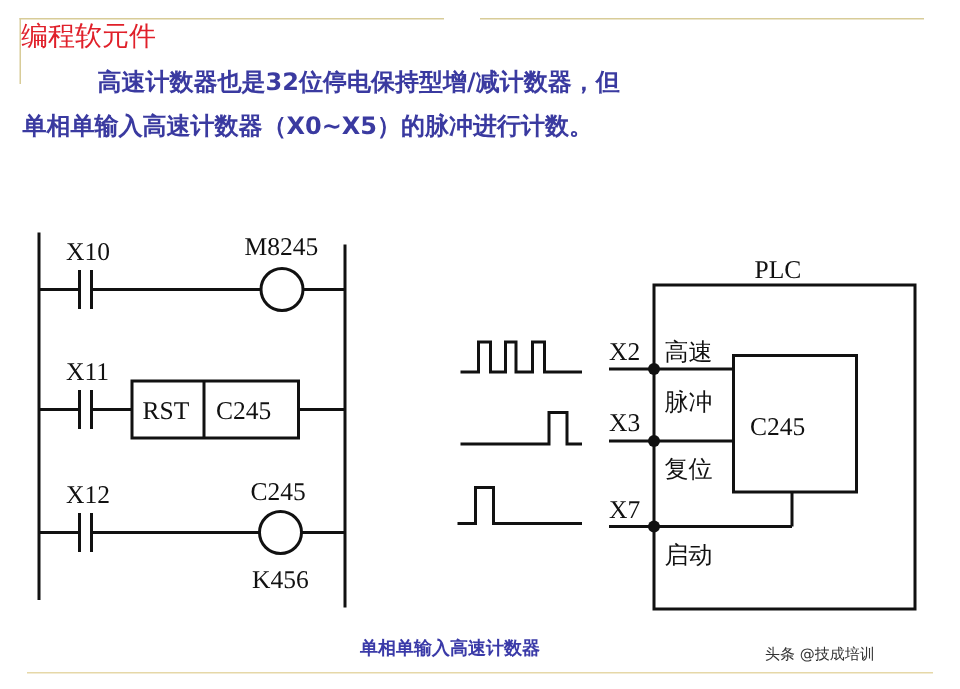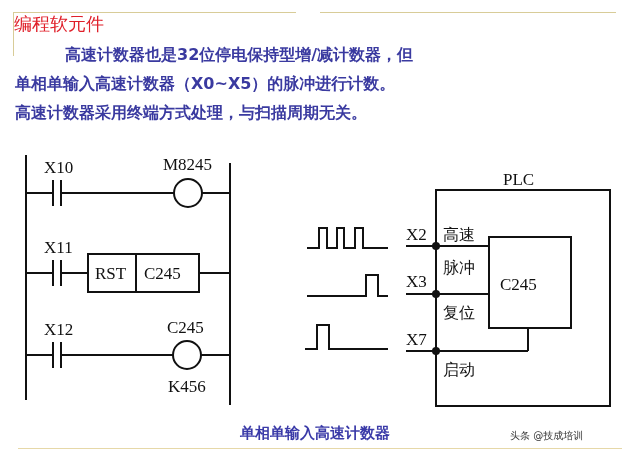--- a/index.html
+++ b/index.html
@@ -6,36 +6,35 @@
   body { width:640px; height:459px; position:relative; overflow:hidden; font-family:"DejaVu Serif", serif; }
   .frame-rule { position:absolute; left:13px; top:12px; width:283px; height:1px; background:#d8cc98; }
   .frame-rule-right { position:absolute; left:320px; top:12px; width:296px; height:1px; background:#d8cc98; }
   .frame-left { position:absolute; left:13px; top:12px; width:1px; height:44px; background:#d8cc98; }
   .bottom-rule { position:absolute; left:18px; top:448px; width:604px; height:1px; background:#e6d8a8; }
   .section-title { position:absolute; left:14px; top:12px; font-size:18px; color:#e0202a; font-family:Liberation Sans, sans-serif; letter-spacing:0px; }
   .para { position:absolute; left:15px; top:40px; width:620px; font-size:16px; line-height:29px; color:#3a3aa0; font-family:"DejaVu Sans", sans-serif; font-weight:bold; }
   .para .line { display:block; white-space:nowrap; }
   .para .indent { padding-left:50px; }
   svg text { font-family:"Liberation Serif", "DejaVu Serif", serif; }
-  .caption { position:absolute; left:240px; top:424px; font-size:15px; color:#3a3aa8; font-family:"DejaVu Sans", sans-serif; font-weight:bold;text-align:center; }
+  .caption { position:absolute; left:240px; top:424px; font-size:12px; color:#3a3aa8; font-family:"DejaVu Sans", sans-serif; font-weight:bold;text-align:center; }
   .watermark { position:absolute; left:510px; top:429px; font-size:10px; color:#333; font-family:"DejaVu Sans", sans-serif; }
 </style>
 </head>
 <body>
 
 <div class="frame-rule"></div>
 <div class="frame-rule-right"></div>
 <div class="frame-left"></div>
 
 <div class="section-title">编程软元件</div>
 
 <div class="para">
   <span class="line indent">高速计数器也是32位停电保持型增/减计数器，但</span>
   <span class="line">单相单输入高速计数器（X0~X5）的脉冲进行计数。</span>
-  <span class="line">高速计数器采用终端方式处理，与扫描周期无关。</span>
 </div>
 
 <svg style="position:absolute;left:0;top:140px;" width="260" height="280" viewBox="0 140 260 280">
   <g stroke="#111" stroke-width="2" fill="none">
 
     <line x1="26" y1="155" x2="26" y2="400"></line>
     <line x1="230" y1="163" x2="230" y2="405"></line>
 
     <line x1="26" y1="193" x2="53" y2="193"></line>
     <line x1="53" y1="180" x2="53" y2="206"></line>

